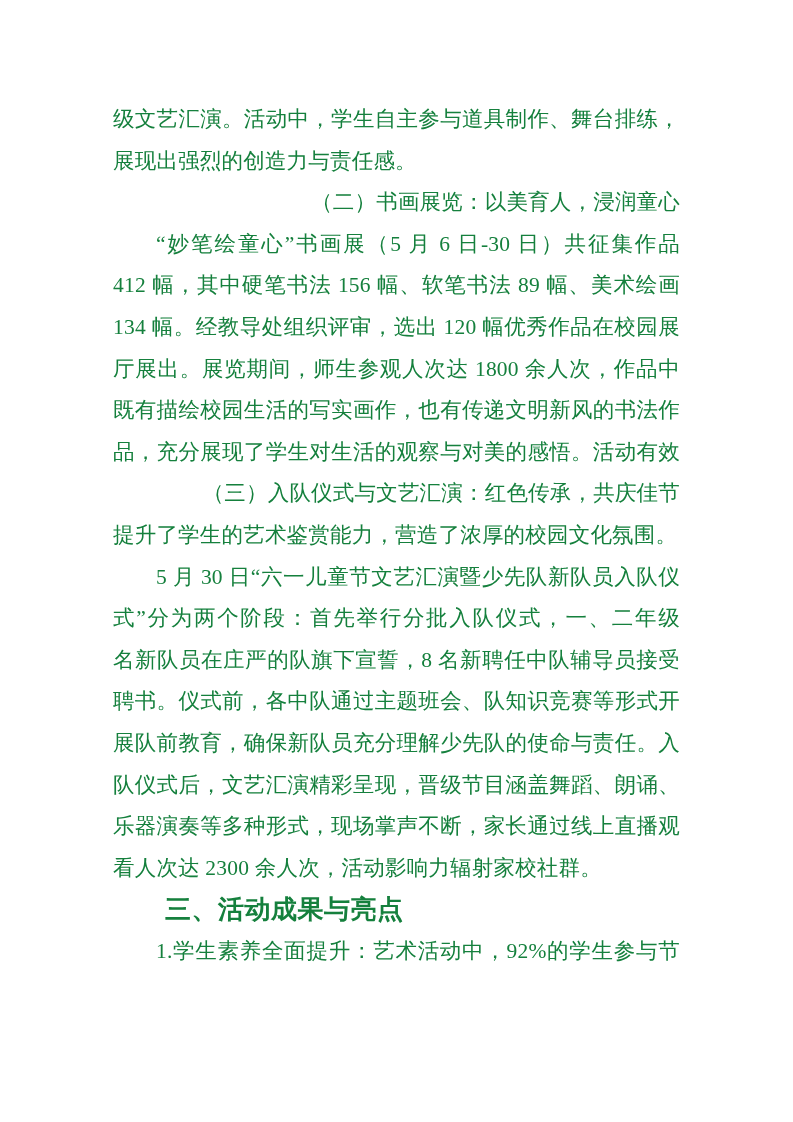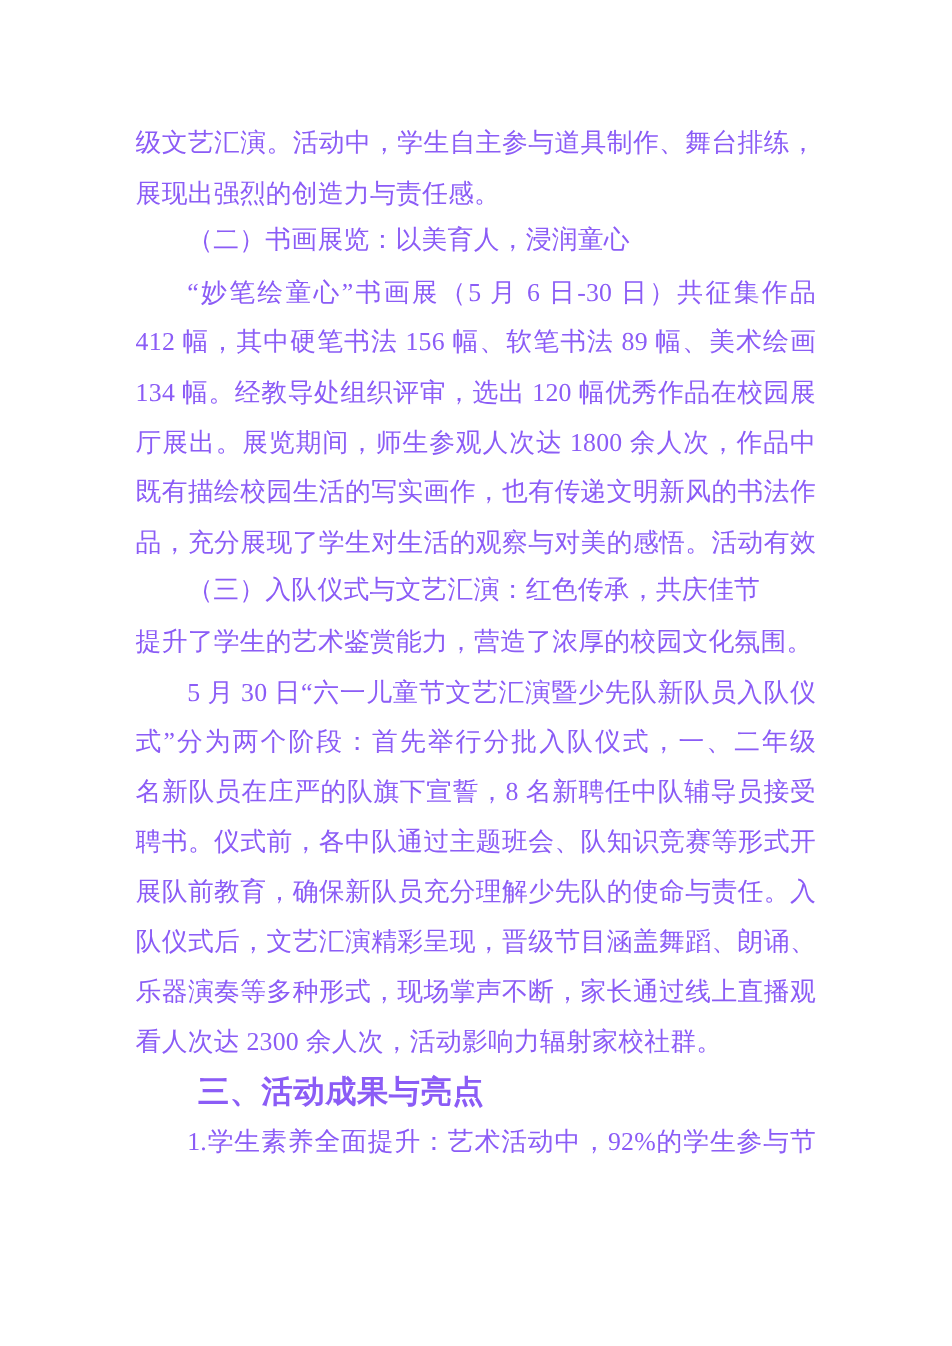--- a/index.html
+++ b/index.html
@@ -7,21 +7,21 @@
     padding: 0;
     background: #ffffff;
   }
   .page {
     position: relative;
     width: 793px;
     height: 1122px;
     background: #ffffff;
     overflow: hidden;
     font-family: "Liberation Serif", "DejaVu Serif", serif;
-    color: #8b5cf6;
+    color: #15803d;
   }
   .content {
     position: absolute;
     left: 113px;
     top: 99px;
     width: 567px;
   }
   .line {
     height: 41.6px;
     line-height: 41.6px;
@@ -33,21 +33,22 @@
   .line.j {
     text-align: justify;
     text-align-last: justify;
     text-justify: inter-character;
   }
   .line.indent {
     text-indent: 2em;
   }
   .line.heading2 {
     
-    font-family: Liberation Mono, monospace;
+    font-family: Liberation Sans, sans-serif;
+    text-align: right;
   }
   .line.heading1 {
     
     font-family: "Liberation Sans", "DejaVu Sans", sans-serif;
     font-weight: 700;
     font-size: 26px;
     letter-spacing: 0.5px;
   }
 </style>
 </head>

